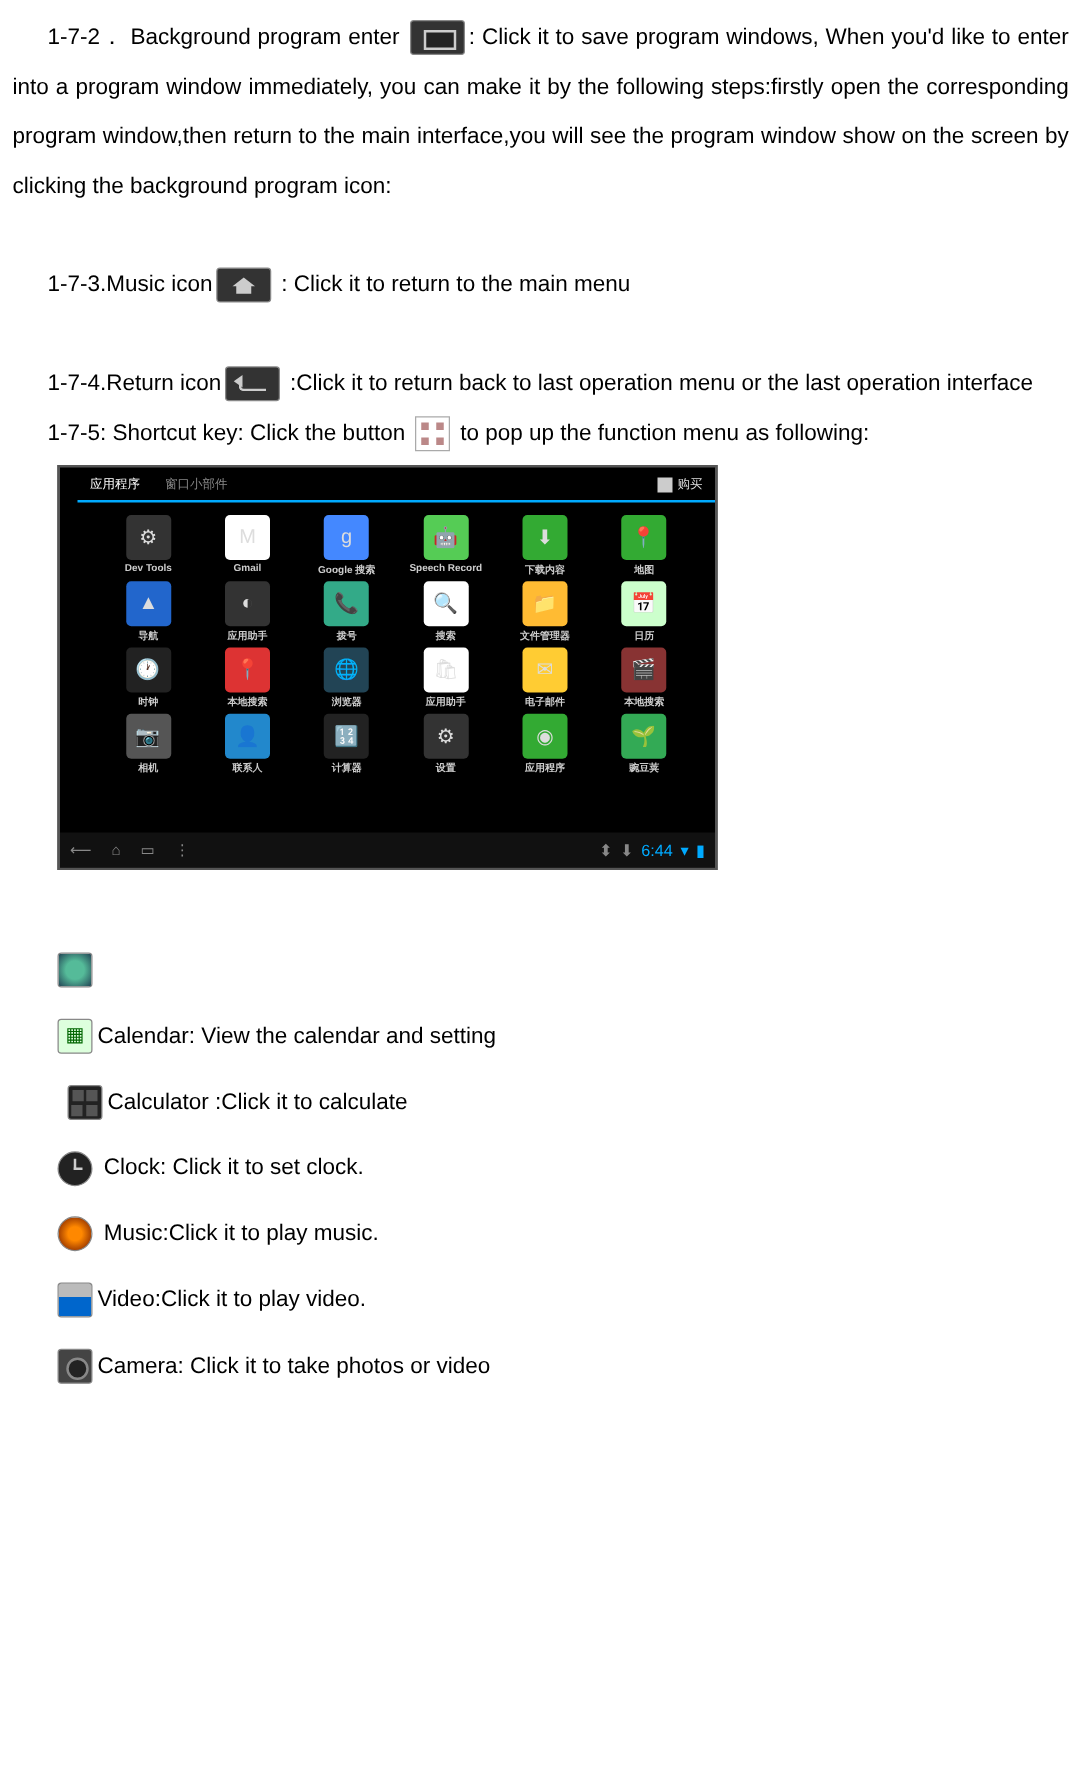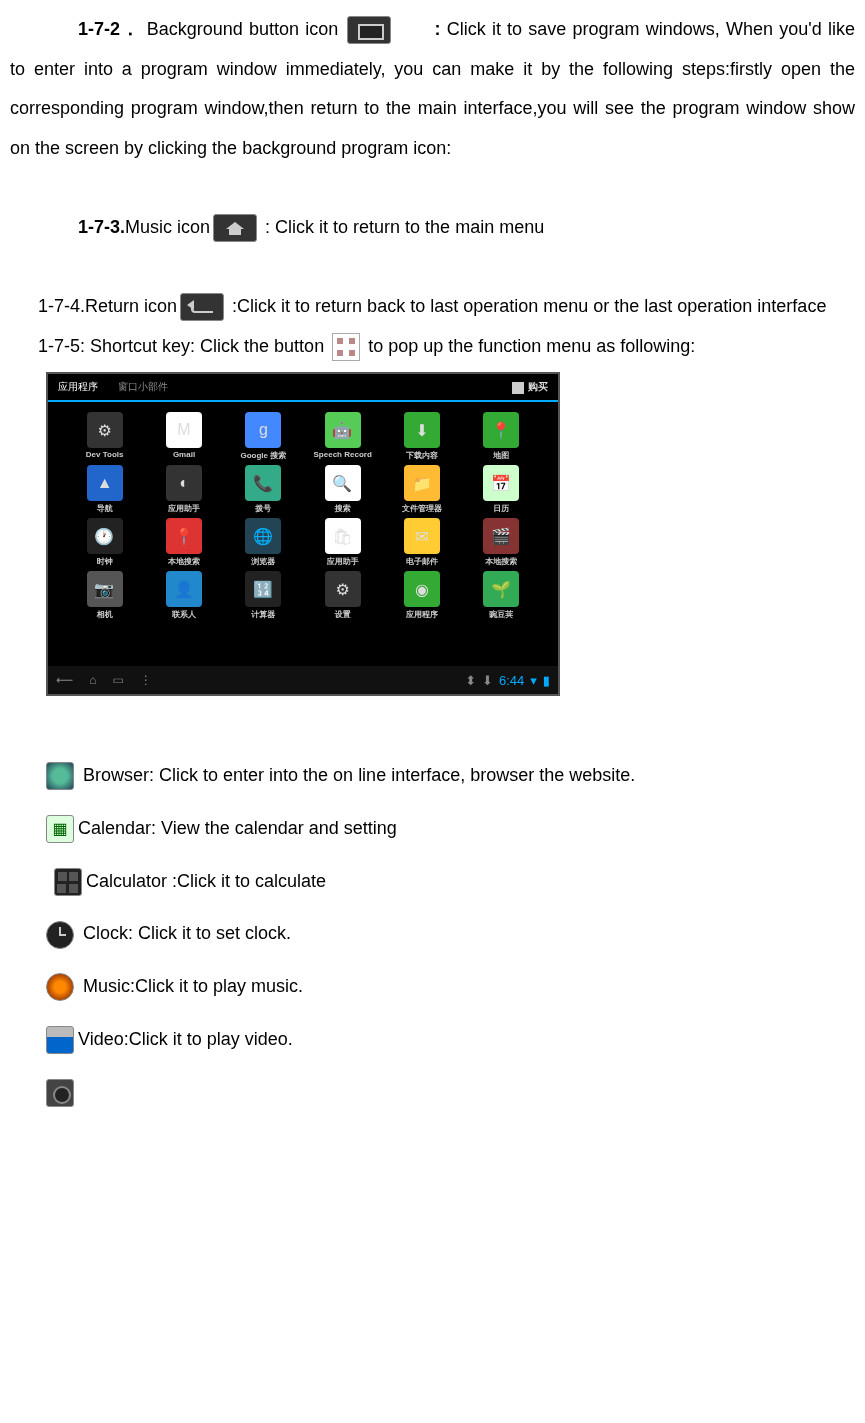--- a/index.html
+++ b/index.html
@@ -10,21 +10,21 @@
     margin: 0;
     padding: 10px 10px 20px 10px;
     width: 845px;
   }
   .para {
     text-align: justify;
     text-justify: inter-word;
     margin: 0;
   }
   .indent { text-indent: 28px; }
-  .bold { font-weight: bold; margin-left: 40px; }
+  .bold { font-weight: normal; }
   .icon {
     display: inline-block;
     vertical-align: middle;
     border: 1px solid #888;
     background: #333;
     width: 42px;
     height: 26px;
     position: relative;
     border-radius: 3px;
     margin: 0 3px;
@@ -61,28 +61,29 @@
   }
   .icon-grid::before, .icon-grid::after {
     content:""; position:absolute; background:#b88;
   }
   .icon-grid::before { left:4px;top:4px;width:6px;height:6px; box-shadow: 12px 0 #b88, 0 12px #b88, 12px 12px #b88; }
   
   .screenshot {
     width:510px; height:320px; background:#000; margin:6px 0 10px 36px;
     border:2px solid #555; position:relative; color:#ddd; font-size:10px;
     line-height:normal;
+    padding-left:14px;
   }
   .screenshot .topbar {
     display:flex; padding:6px 10px; border-bottom:2px solid #0af;
     gap:20px; align-items:center;
   }
   .screenshot .topbar .t-active { color:#fff; }
   .screenshot .topbar .t-dim { color:#888;font-family:Liberation Serif, serif; }
-  .screenshot .topbar .t-right { margin-left:auto; display:flex;align-items:flex-end;gap:4px;font-weight:bold;}
+  .screenshot .topbar .t-right { margin-left:auto; display:flex;align-items:flex-end;gap:4px;}
   .app-grid {
     display:grid; grid-template-columns: repeat(6, 1fr);
     gap:4px 6px; padding:10px 20px;
   }
   .app-cell { text-align:center; }
   .app-icon {
     width:36px;height:36px;margin:0 auto 2px;border-radius:4px;
     background:#456; display:flex;align-items:center;justify-content:center;
     font-size:16px;
   }
@@ -116,21 +117,21 @@
   .si-camera::before{content:"";position:absolute;left:6px;top:6px;width:14px;height:14px;border-radius:50%;background:#222;border:2px solid #888;}
   .bag-icon{width:12px;height:12px;background:#ccc;display:inline-block;}
 </style>
 </head>
 <body>
 
 
 
 <p class="para indent">
   <span class="bold">1-7-2．</span>
-  <span>Background button icon </span>
+  <span>Background program enter </span>
   <span class="icon"><span class="icon-bg-rect"></span></span><span class="bold">: </span><span>Click it to save program windows, When you'd like to enter into a program window immediately, you can make it by the following steps:firstly open the corresponding program window,then return to the main interface,you will see the program window show on the screen by clicking the background program icon:</span>
 </p>
 
 <br>
 
 <p class="para indent">
   <span class="bold">1-7-3.</span><span>Music icon</span><span class="icon"><span class="icon-home-shape"></span><span class="icon-home-base"></span></span><span> : Click it to return to the main menu</span>
 </p>
 
 <br>
@@ -261,35 +262,35 @@
       <span>6:44</span>
       <span>▾</span>
       <span>▮</span>
     </span>
   </div>
 </div>
 
 <br>
 
 <div class="app-item">
-  <span class="small-icon si-browser"></span><span> Browser: Click to enter into the on line interface, browser the website.</span>
+  <span class="small-icon si-browser"></span>
 </div>
 <div class="app-item">
   <span class="small-icon si-calendar">▦</span><span>Calendar: View the calendar and setting</span>
 </div>
 <div class="app-item" style="padding-left:44px;">
   <span class="small-icon si-calc"></span><span>Calculator :Click it to calculate</span>
 </div>
 <div class="app-item">
   <span class="small-icon si-clock"></span><span> Clock: Click it to set clock.</span>
 </div>
 <div class="app-item">
   <span class="small-icon si-music"></span><span> Music:Click it to play music.</span>
 </div>
 <div class="app-item">
   <span class="small-icon si-video"></span><span>Video:Click it to play video.</span>
 </div>
 <div class="app-item">
-  <span class="small-icon si-camera"></span>
+  <span class="small-icon si-camera"></span><span>Camera: Click it to take photos or video</span>
 </div>
 
 
 
 
 </body></html>

